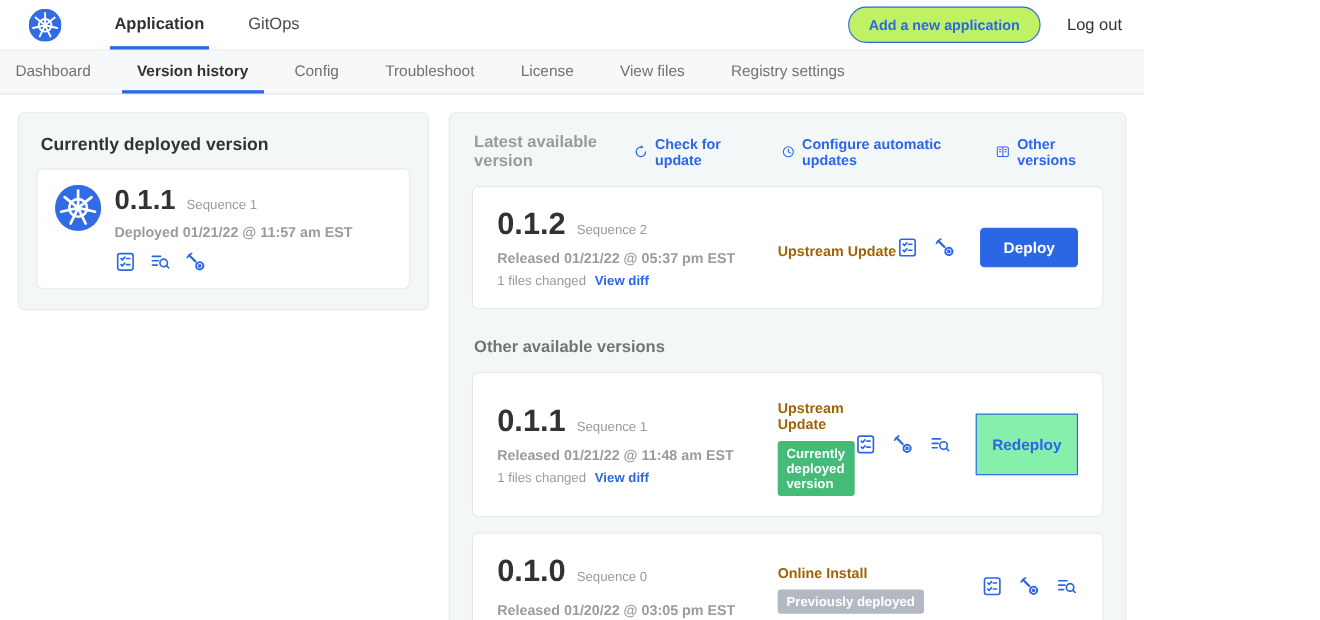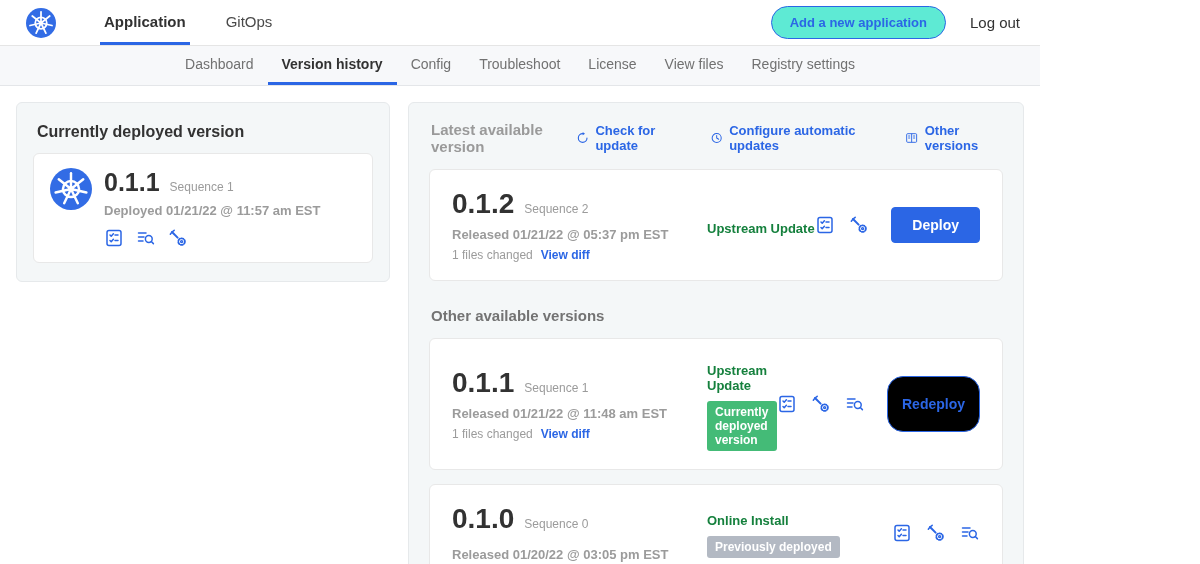--- a/index.html
+++ b/index.html
@@ -8,25 +8,25 @@
 
   
   .topbar { height:46px; display:flex; align-items:stretch; justify-content:space-between; padding:0 20px 0 26px; border-bottom:1px solid #e5e5e5; background:#fff; }
   .topbar-left { display:flex; align-items:stretch; }
   .logo-wrap { display:flex; align-items:center; margin-right:28px; cursor:pointer; }
   .logo-wrap svg { width:30px; height:30px; display:block; }
   .app-tabs { display:flex; align-items:stretch; }
   .app-tab { display:flex; align-items:center; padding:0 4px; margin:0 16px; font-size:15px; color:#4a4a4a; border-bottom:3px solid transparent; cursor:pointer; }
   .app-tab.active { color:#323232; font-weight:bold; border-bottom-color:#2b66e5; }
   .topbar-right { display:flex; align-items:center; gap:24px; }
-  .add-app-btn { background:#5eead4; border:1px solid #2b66e5; color:#2b66e5; font-weight:bold; font-size:13px; padding:8px 18px; border-radius:17px; cursor:pointer; font-family:"Liberation Sans", sans-serif; }
+  .add-app-btn { background:#bef264; border:1px solid #2b66e5; color:#2b66e5; font-weight:bold; font-size:13px; padding:8px 18px; border-radius:17px; cursor:pointer; font-family:"Liberation Sans", sans-serif; }
   .logout { font-size:15px; color:#323232; cursor:pointer; }
 
   
-  .subnav { height:40px; background:#f7f8fa; border-bottom:1px solid #e4e6e9; display:flex; align-items:stretch; justify-content:center; }
+  .subnav { height:40px; background:#f7f8fa; border-bottom:1px solid #e4e6e9; display:flex; align-items:stretch; gap:14px; }
   .subnav-item { display:flex; align-items:center; padding:0 14px; font-size:14px; color:#717171; border-bottom:3px solid transparent; cursor:pointer; }
   .subnav-item.active { color:#323232; font-weight:bold; border-bottom-color:#2b66e5; }
 
   
   .content { display:flex; align-items:flex-start; gap:18px; padding:16px; }
   .panel { background:#f4f7f8; border:1px solid #e6e9eb; border-radius:6px; }
 
   
   .deployed-panel { width:374px; padding:16px 16px 18px; flex-shrink:0; }
   .deployed-title { font-size:16px; font-weight:bold; color:#323232; padding:4px 4px 0; }
@@ -50,27 +50,27 @@
   .action-link svg { width:16px; height:16px; }
 
   .version-card { margin-top:14px; background:#fff; border:1px solid #e8e8e8; border-radius:6px; padding:18px 22px; display:flex; align-items:center; min-height:96px; }
   .vc-left { width:255px; flex-shrink:0; }
   .vc-top { display:flex; align-items:baseline; gap:10px; }
   .ver-lg { font-size:28px; font-weight:bold; color:#323232; }
   .released { font-size:13px; color:#9b9b9b; font-weight:bold; margin-top:7px; }
   .files-row { font-size:12px; color:#9b9b9b; margin-top:6px; display:flex; gap:8px; align-items:baseline; }
   .view-diff { color:#2b66e5; font-weight:bold; cursor:pointer; text-decoration:none; font-size:12px; }
   .vc-mid { flex:1; padding-top:6px; }
-  .source { font-size:13px; font-weight:bold; color:#15803d; }
+  .source { font-size:13px; font-weight:bold; color:#a16207; }
   .badge { display:inline-block; margin-top:8px; font-size:12px; font-weight:bold; color:#fff; padding:4px 8px; border-radius:3px; }
   .badge-green { background:#44bb77; }
   .badge-gray { background:#b3b9c3; }
   .vc-right { margin-left:auto; display:flex; align-items:center; gap:14px; align-self:center; }
   .deploy-btn { background:#2b66e5; border:1px solid #2b66e5; color:#fff; font-size:14px; font-weight:bold; padding:9px 20px; border-radius:4px; cursor:pointer; margin-left:8px; font-family:"Liberation Sans", sans-serif; }
-  .redeploy-btn { background:#000000; border:1px solid #2b66e5; color:#2b66e5; font-size:14px; font-weight:bold; padding:19px 14px; border-radius:16px; cursor:pointer; margin-left:8px; font-family:"Liberation Sans", sans-serif; }
+  .redeploy-btn { background:#86efac; border:1px solid #2b66e5; color:#2b66e5; font-size:14px; font-weight:bold; padding:19px 14px; border-radius:0; cursor:pointer; margin-left:8px; font-family:"Liberation Sans", sans-serif; }
   .other-title { font-size:15px; font-weight:bold; color:#737373; margin-top:26px; padding-left:2px; }
 </style>
 </head>
 <body>
 
 <svg width="0" height="0" style="position:absolute" aria-hidden="true">
   <defs>
     <symbol id="i-wheel" viewBox="0 0 24 24">
       <circle cx="12" cy="12" r="12" fill="#326ce5"></circle>
       <g stroke="#ffffff" stroke-width="1.4" fill="none" stroke-linecap="round">

